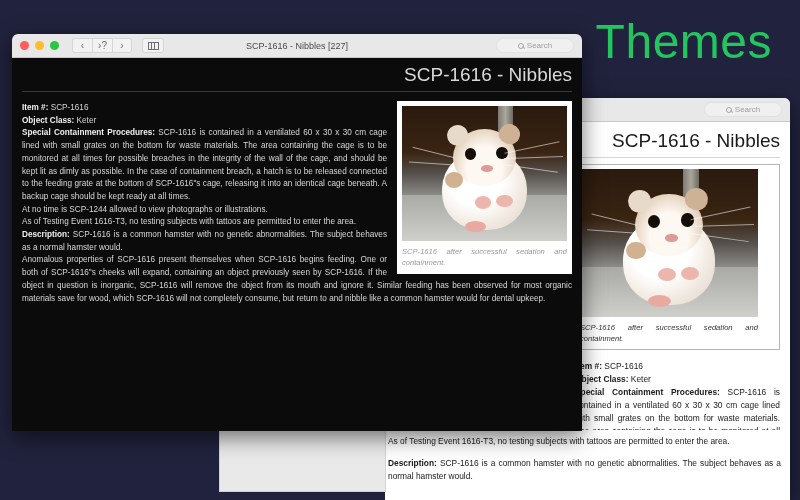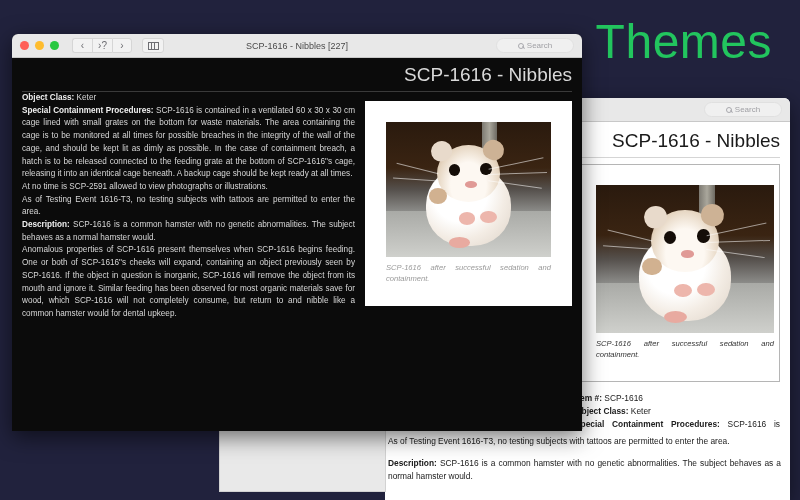--- a/index.html
+++ b/index.html
@@ -56,21 +56,21 @@
               background:#a9a9ae; right:-2.5px; bottom:0px;
               transform:rotate(45deg); }
 
   
   .page { padding:6px 10px 0 10px; }
   .h1 { font-size:19px; font-weight:400; padding-bottom:5px;text-align:right; }
   .rule { height:1px; width:100%; }
   .para { font-size:8.2px; line-height:1.55; text-align:justify; }
   .para.first { margin-top:10px; }
   .para b { font-weight:bold; }
-  .figure { float:right; margin:9px 0 6px 10px; padding:20px; }
+  .figure { float:right; margin:9px 0 6px 10px; padding:4px; }
   .figimg { width:165px; height:135px; display:block; }
   .figcap { font-size:7.6px; font-style:italic; line-height:1.5;
             width:165px; margin-top:5px; text-align:justify; }
 
   
   #win-dark {
     left:12px; top:34px; width:570px; height:397px;
     background:#0b0b0b; border-radius:6px 6px 0 0;
     box-shadow:0 6px 22px rgba(0,0,0,0.55);
     display:flex; flex-direction:column;
@@ -262,26 +262,29 @@
           <div class="ph-foot"></div>
         <div class="wh" style="left:62%;top:30%;width:34%;transform:rotate(-12deg);"></div>
         <div class="wh" style="left:62%;top:38%;width:36%;transform:rotate(-2deg);"></div>
         <div class="wh" style="left:62%;top:46%;width:33%;transform:rotate(8deg);"></div>
         <div class="wh" style="left:6%;top:34%;width:26%;transform:rotate(14deg);"></div>
         <div class="wh" style="left:4%;top:42%;width:28%;transform:rotate(4deg);"></div>
       </div>
       <div class="figcap">SCP-1616 after successful sedation and containment.</div>
     </div>
 
+    <div class="para first">
+      <b>Item #:</b><span> SCP-1616</span>
+    </div>
     <div class="para">
       <b>Object Class:</b><span> Keter</span>
     </div>
     <div class="para">
       <b>Special Containment Procedures:</b><span> SCP-1616 is contained in a ventilated 60 x 30 x 30 cm cage lined with small grates on the bottom for waste materials. The area containing the cage is to be monitored at all times for possible breaches in the integrity of the wall of the cage, and should be kept lit as dimly as possible. In the case of containment breach, a hatch is to be released connected to the feeding grate at the bottom of SCP-1616"s cage, releasing it into an identical cage beneath. A backup cage should be kept ready at all times.</span>
     </div>
-    <div class="para">At no time is SCP-2591 allowed to view photographs or illustrations.</div>
+    <div class="para">At no time is SCP-1244 allowed to view photographs or illustrations.</div>
     <div class="para">As of Testing Event 1616-T3, no testing subjects with tattoos are permitted to enter the area.</div>
     <div class="para">
       <b>Description:</b><span> SCP-1616 is a common hamster with no genetic abnormalities. The subject behaves as a normal hamster would.</span>
     </div>
     <div class="para">Anomalous properties of SCP-1616 present themselves when SCP-1616 begins feeding. One or both of SCP-1616"s cheeks will expand, containing an object previously seen by SCP-1616. If the object in question is inorganic, SCP-1616 will remove the object from its mouth and ignore it. Similar feeding has been observed for most organic materials save for wood, which SCP-1616 will not completely consume, but return to and nibble like a common hamster would for dental upkeep.</div>
   </div>
 </div>
 
 </body></html>

